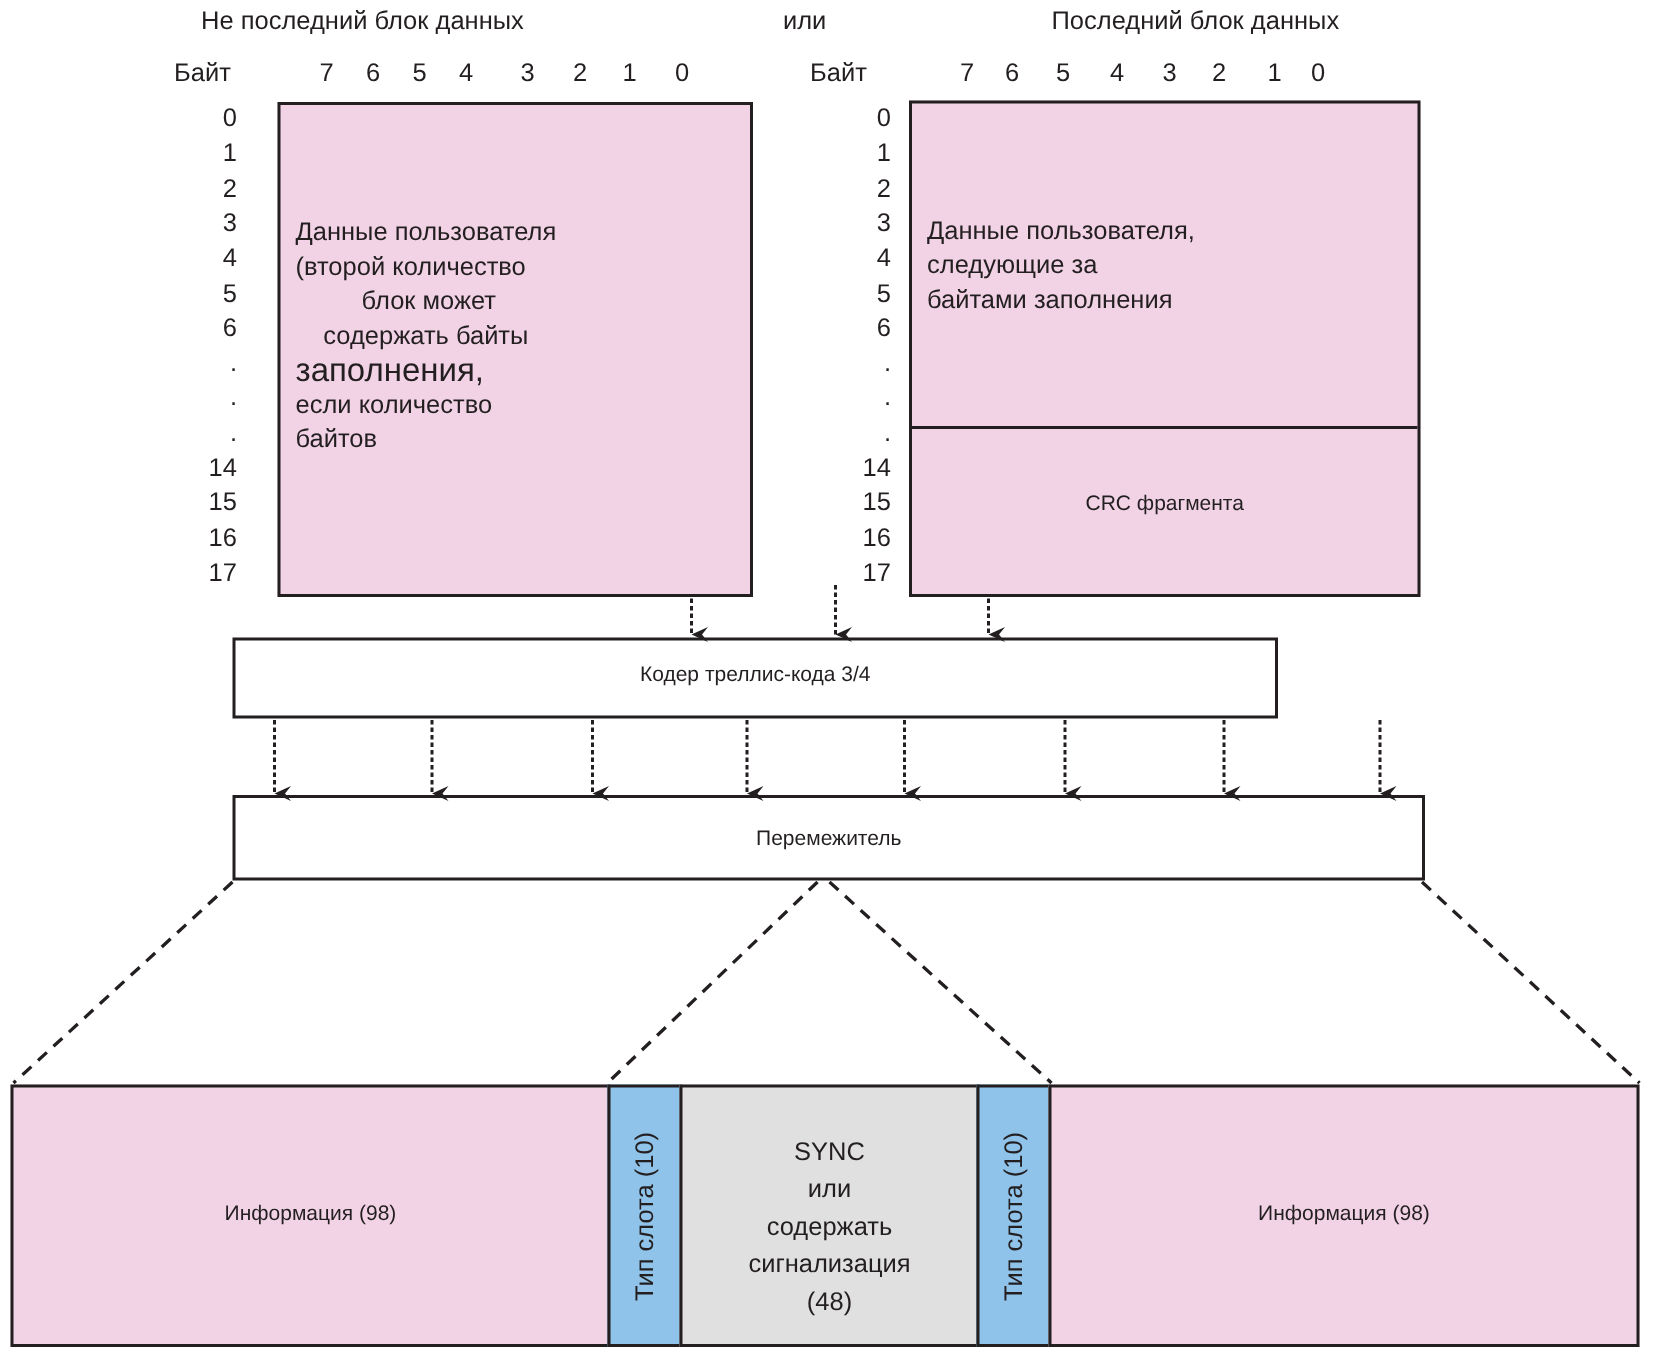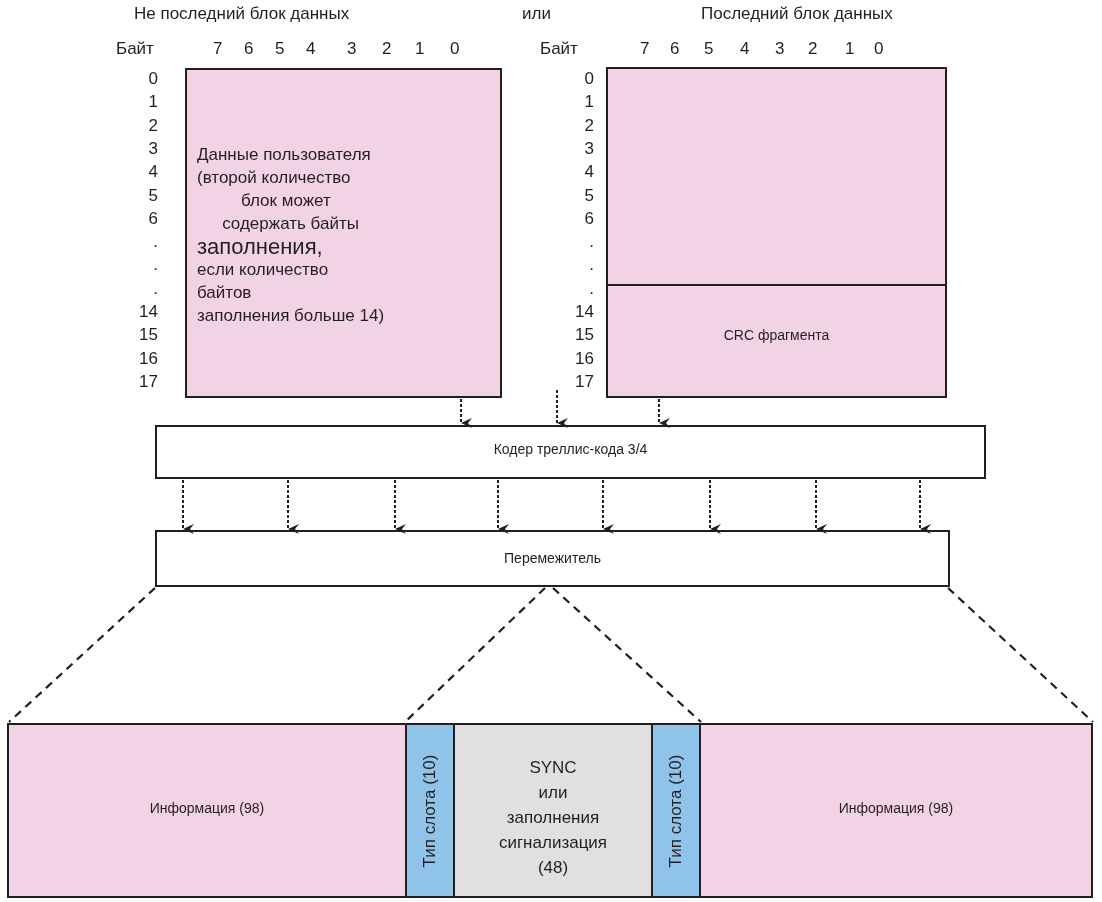--- a/index.html
+++ b/index.html
@@ -86,48 +86,52 @@
 
 <div class="box pink" style="left:185px; top:68px; width:317px; height:330px;">
   <div id="left-lines" class="abs" style="left:10px; top:73px;">
       <div style="position: relative; line-height: 23px; white-space: nowrap; font-size: 17px;">Данные пользователя</div>
       <div style="position: relative; line-height: 23px; white-space: nowrap; font-size: 17px;">(второй количество</div>
       <div style="position: relative; line-height: 23px; white-space: nowrap; font-size: 17px; margin-left: 44px;">блок может</div>
       <div style="position: relative; line-height: 23px; white-space: nowrap; font-size: 17px; text-align: center;">содержать байты</div>
       <div style="position: relative; line-height: 23px; white-space: nowrap; font-size: 22px;">заполнения,</div>
       <div style="position: relative; line-height: 23px; white-space: nowrap; font-size: 17px;">если количество</div>
       <div style="position: relative; line-height: 23px; white-space: nowrap; font-size: 17px;">байтов</div>
-      <div style="position: relative; line-height: 23px; white-space: nowrap; font-size: 17px;">заполнения больше 14)</div>
     </div>
 </div>
 
 <div class="box pink" style="left:606px; top:67px; width:341px; height:331px;">
+  <div id="right-lines" class="abs" style="left:10px; top:73px;">
+      <div style="position: relative; line-height: 23px; white-space: nowrap; font-size: 17px;">Данные пользователя,</div>
+      <div style="position: relative; line-height: 23px; white-space: nowrap; font-size: 17px;">следующие за</div>
+      <div style="position: relative; line-height: 23px; white-space: nowrap; font-size: 17px;">байтами заполнения</div>
+    </div>
   <div class="abs" style="left:0; right:0; top:215px; border-top:2px solid #231f20;"></div>
   <div class="center-text" style="top:258px;">CRC фрагмента</div>
 </div>
 
-<div class="box" style="left:155px; top:425px; width:831px; height:54px; background:#fff;">
+<div class="box" style="left:155px; top:425px; width:697px; height:54px; background:#fff;">
   <div class="center-text" style="top:14px;">Кодер треллис-кода 3/4</div>
 </div>
 
 <div class="box" style="left:155px; top:530px; width:795px; height:57px; background:#fff;">
   <div class="center-text" style="top:18px;">Перемежитель</div>
 </div>
 
 <div class="box pink" style="left:7px; top:723px; width:400px; height:175px;">
   <div class="center-text" style="top:75px;">Информация (98)</div>
 </div>
 <div class="box blue" style="left:405px; top:723px; width:50px; height:175px;">
   <div class="vert">Тип слота (10)</div>
 </div>
 <div class="box gray" style="left:453px; top:723px; width:200px; height:175px;">
   <div id="sync-lines" class="abs" style="left:0; right:0; top:30px; text-align:center; line-height:25px; font-size:17px;">
       <div style="position: relative; line-height: 25px; white-space: nowrap; font-size: 17px;">SYNC</div>
       <div style="position: relative; line-height: 25px; white-space: nowrap; font-size: 17px;">или</div>
-      <div style="position: relative; line-height: 25px; white-space: nowrap; font-size: 17px;">заполнения</div>
+      <div style="position: relative; line-height: 25px; white-space: nowrap; font-size: 17px;">содержать</div>
       <div style="position: relative; line-height: 25px; white-space: nowrap; font-size: 17px;">сигнализация</div>
       <div style="position: relative; line-height: 25px; white-space: nowrap; font-size: 17px;">(48)</div>
     </div>
 </div>
 <div class="box blue" style="left:651px; top:723px; width:50px; height:175px;">
   <div class="vert">Тип слота (10)</div>
 </div>
 <div class="box pink" style="left:699px; top:723px; width:394px; height:175px;">
   <div class="center-text" style="top:75px;">Информация (98)</div>
 </div>

